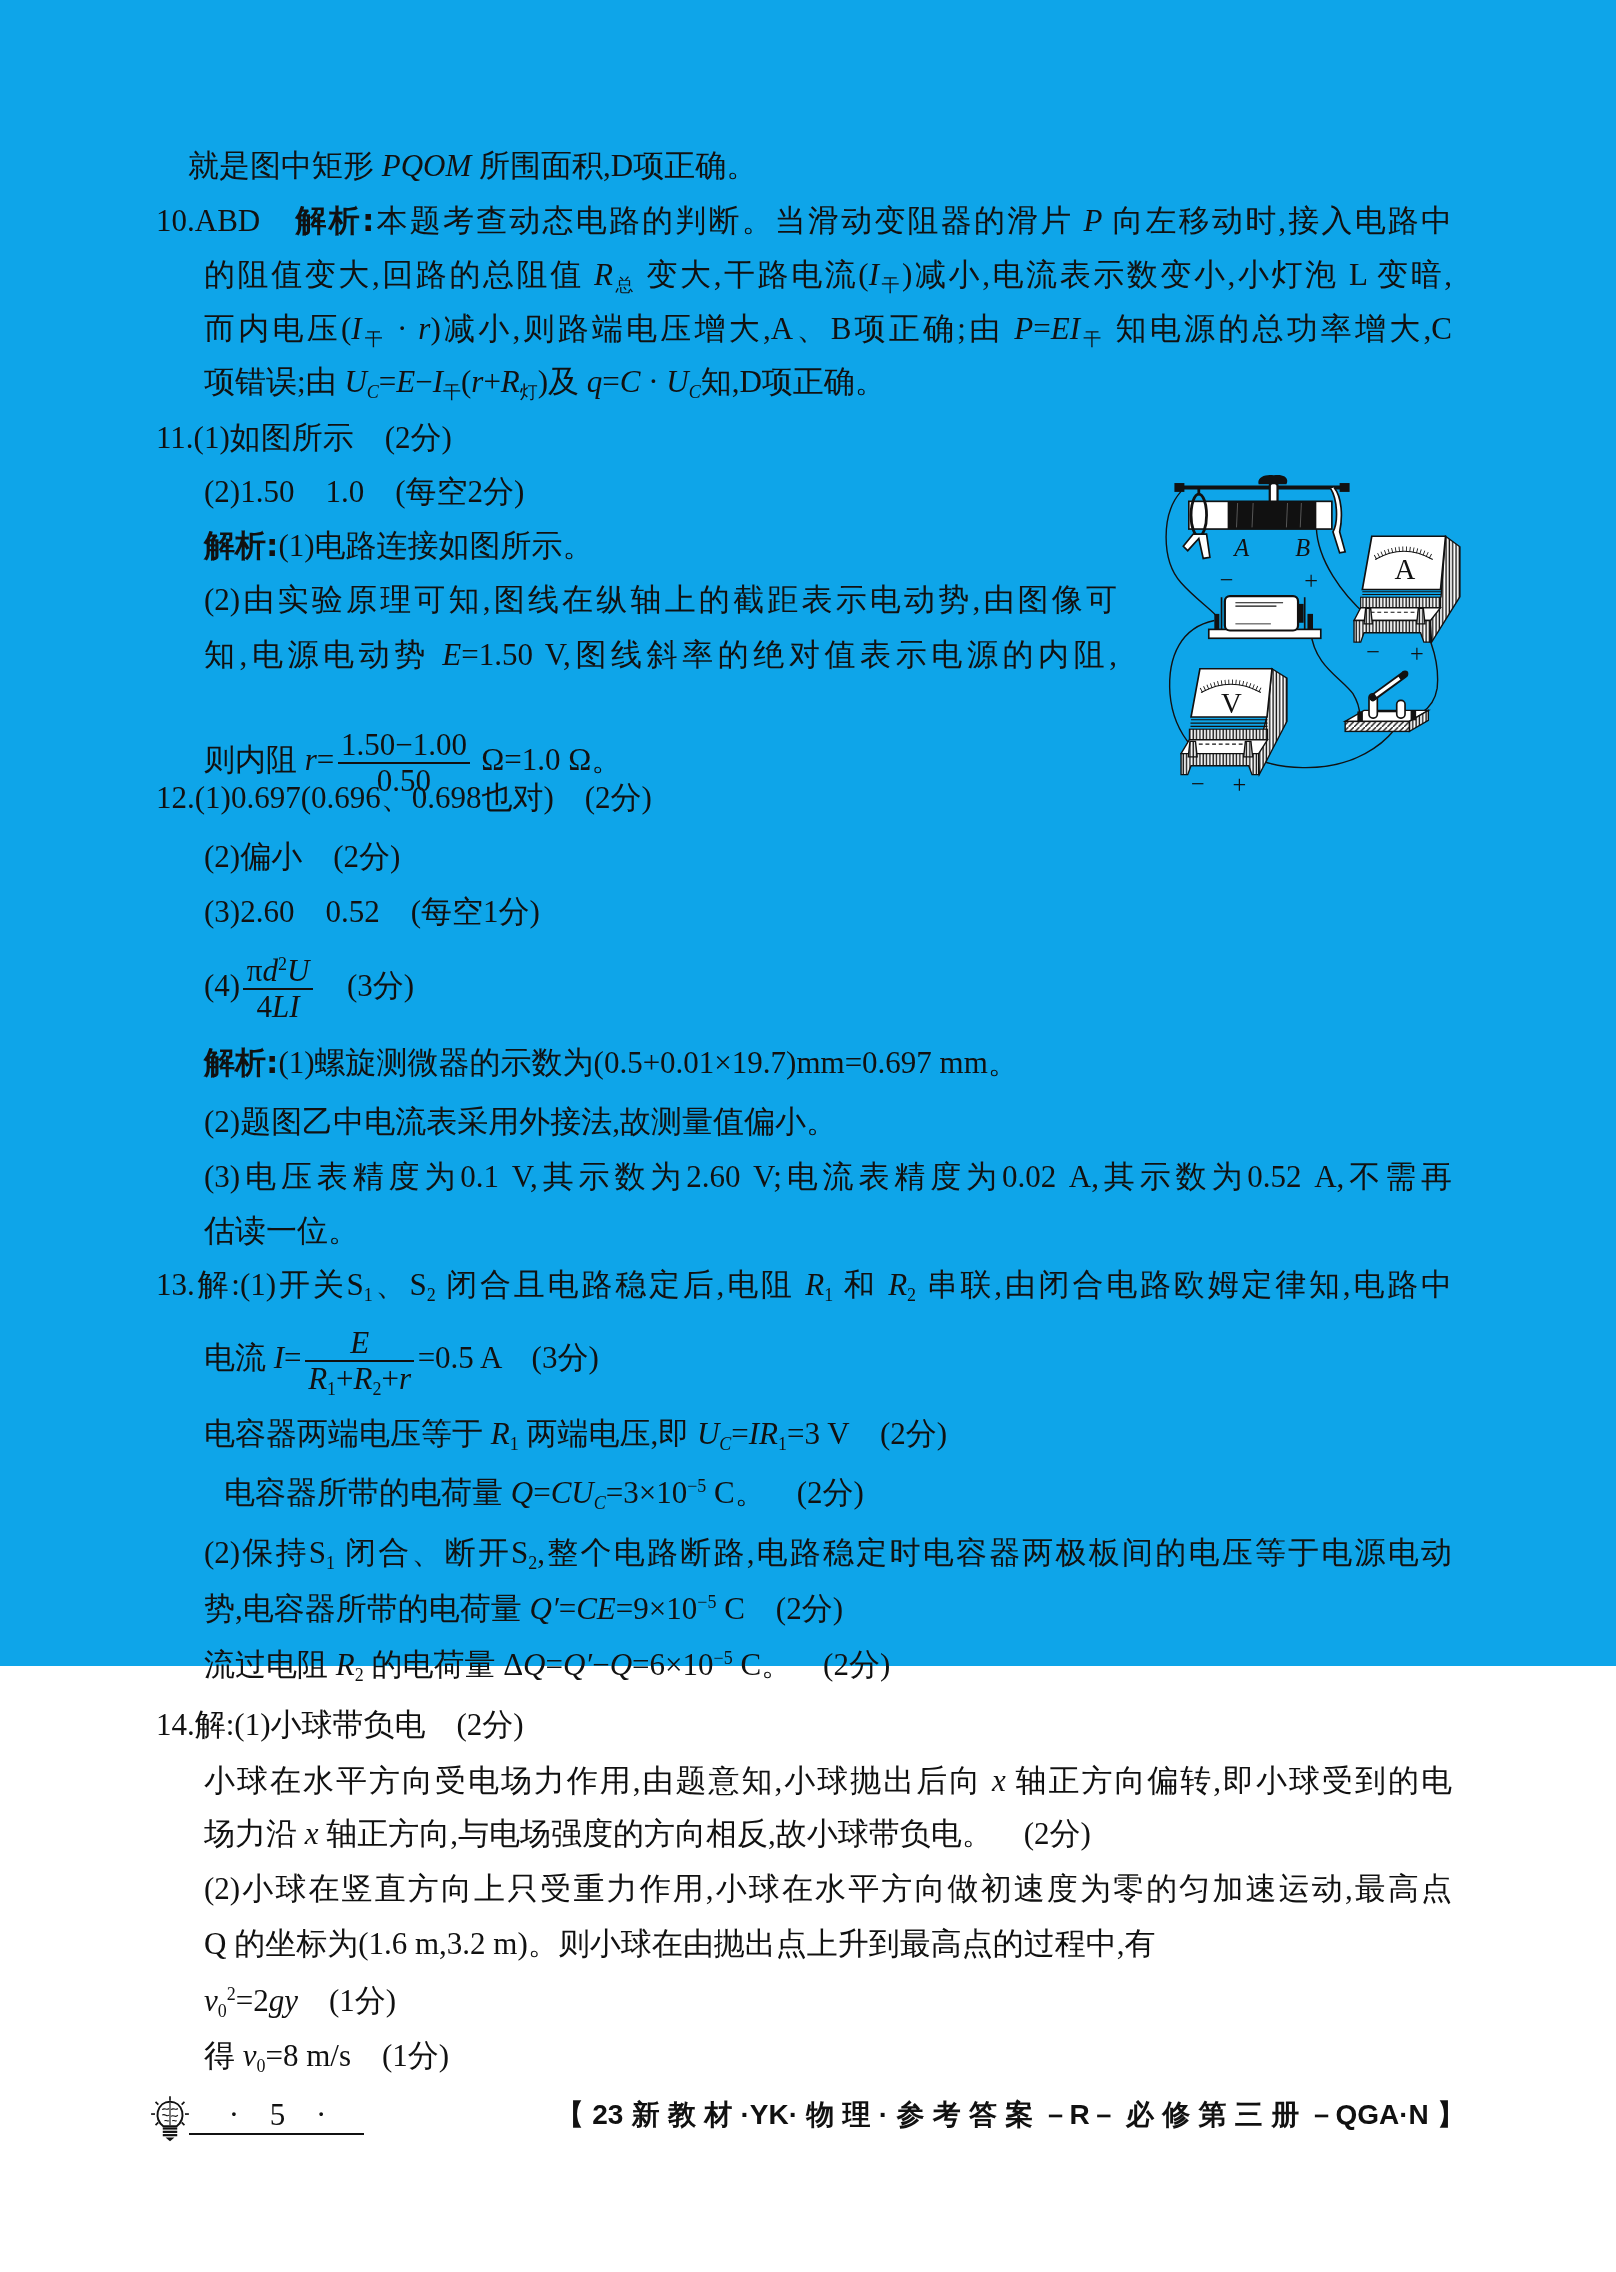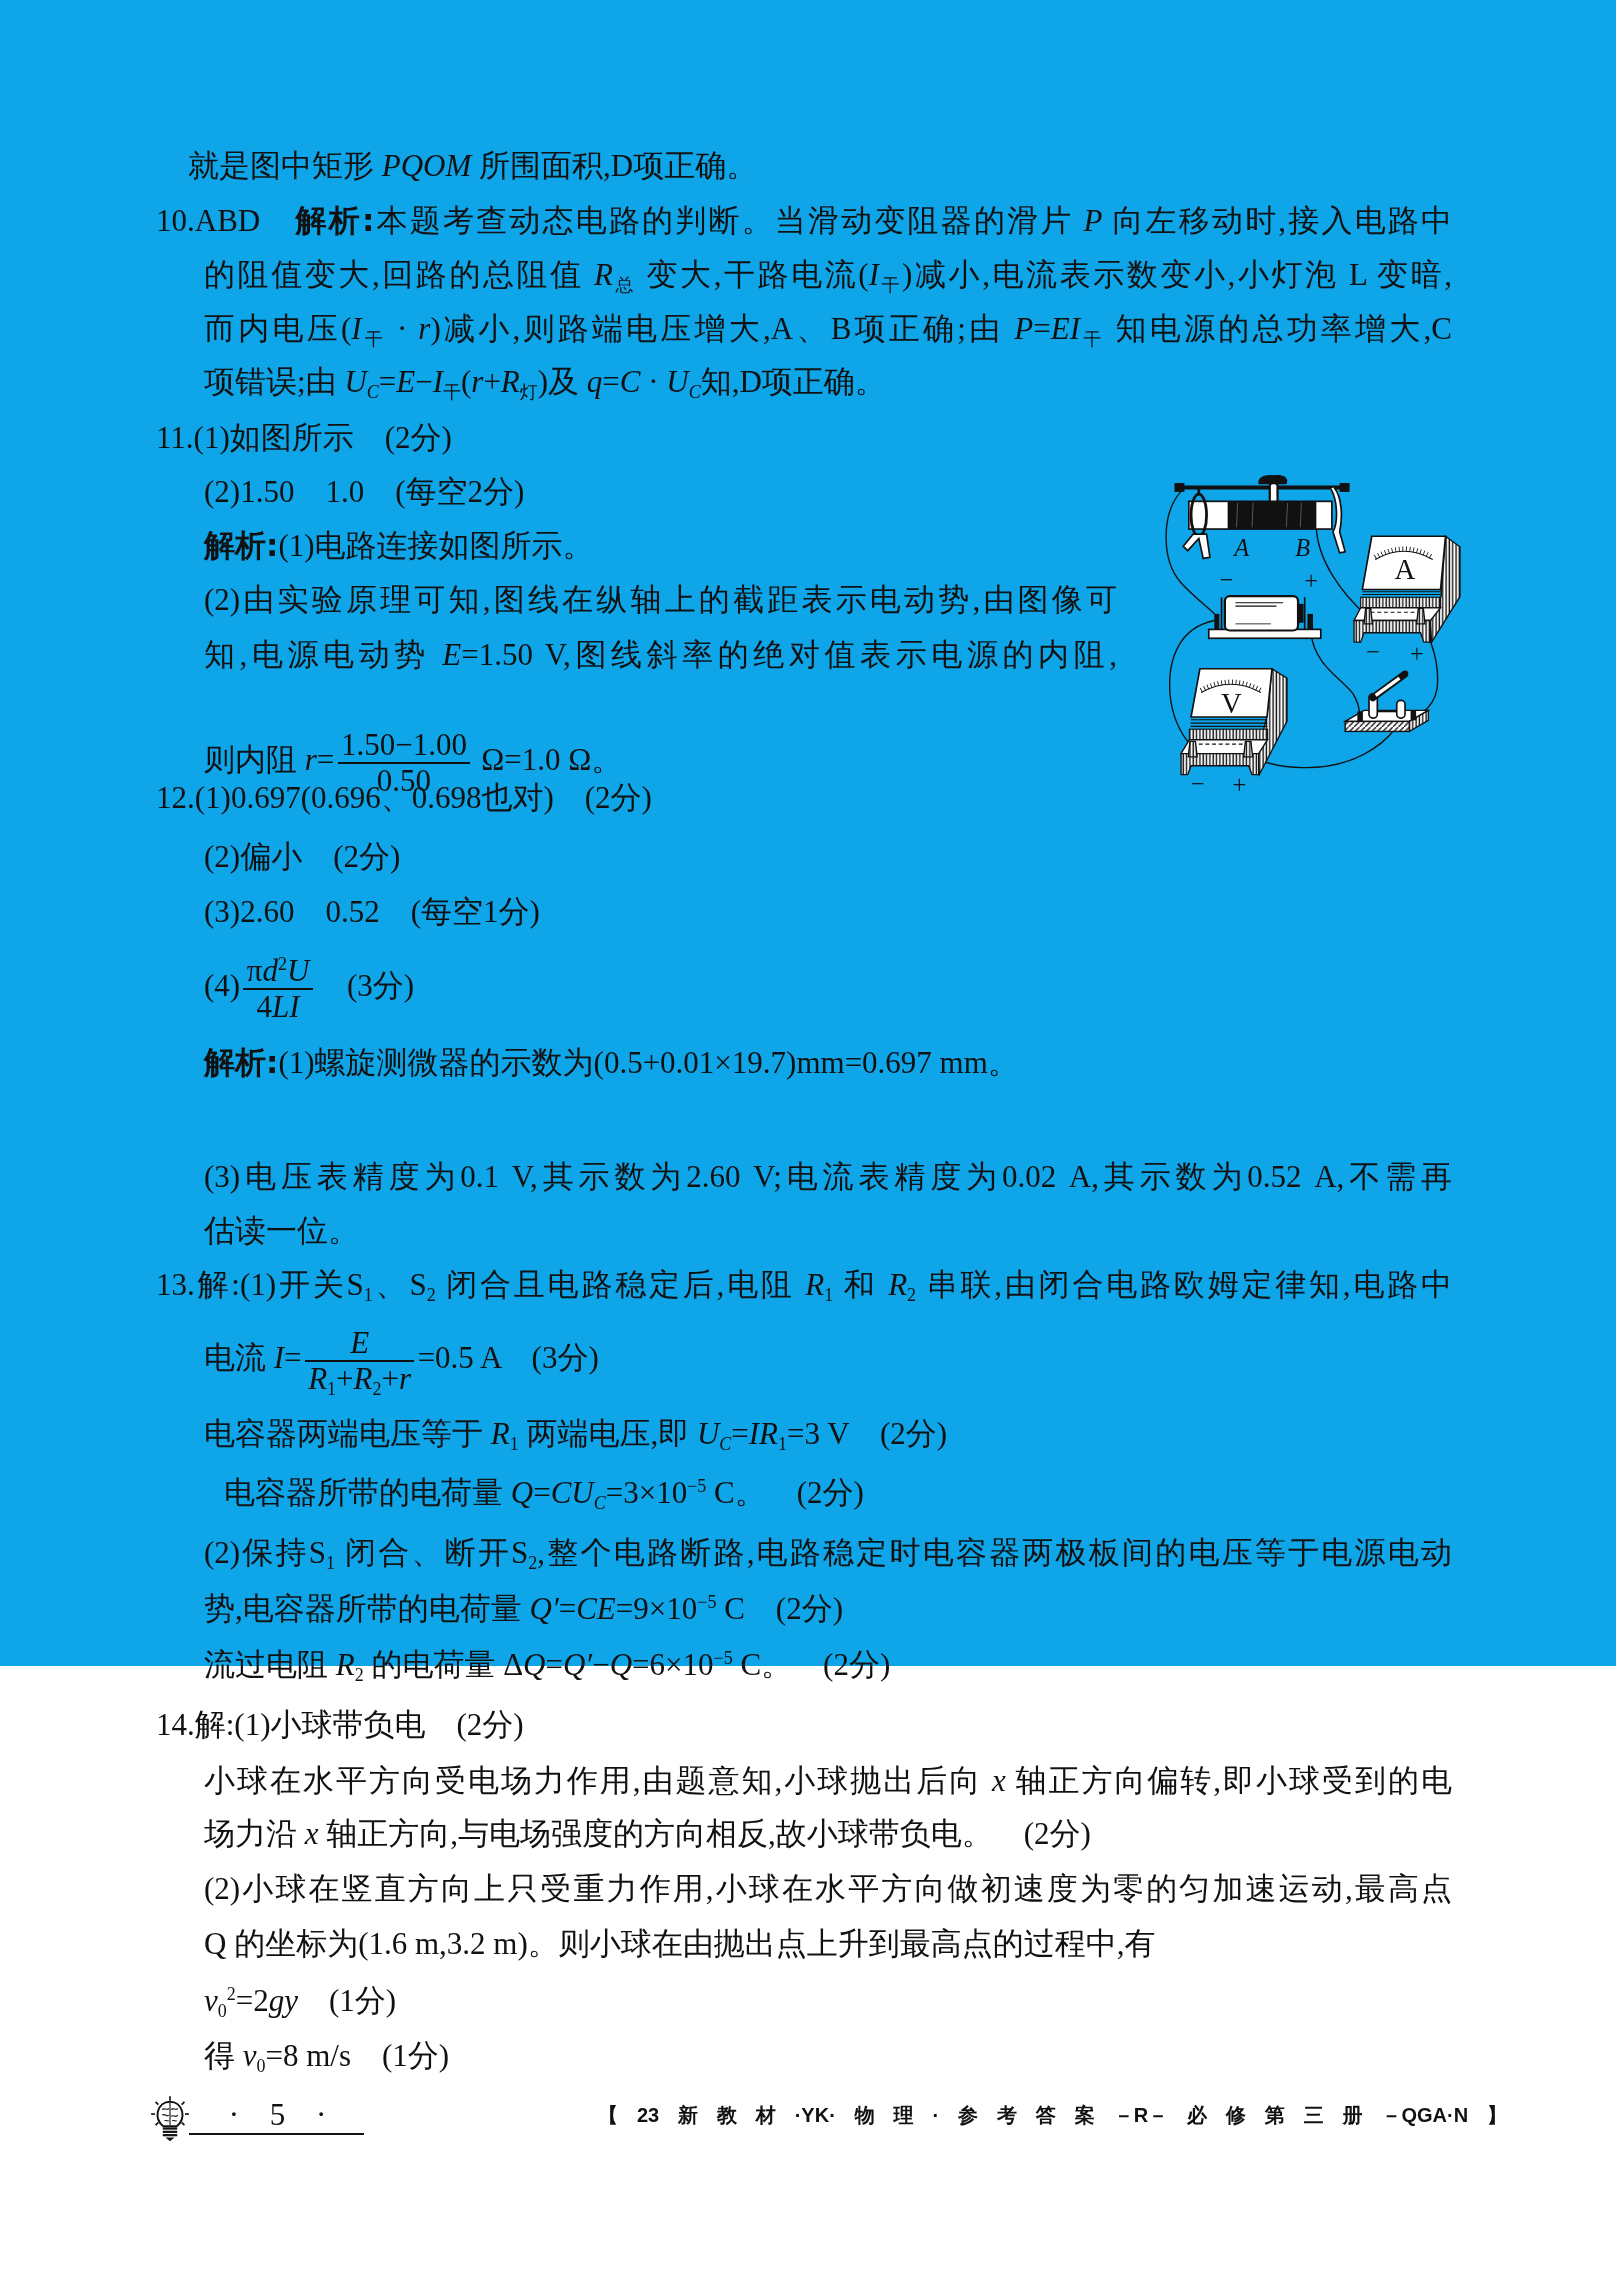--- a/index.html
+++ b/index.html
@@ -12,23 +12,23 @@
   .b { font-weight:bold; font-family:"DejaVu Sans","Liberation Sans",sans-serif; }
   .sub { font-size:0.58em; vertical-align:-0.32em; line-height:0; }
   .sup { font-size:0.58em; vertical-align:0.62em; line-height:0; }
   .frac { display:inline-flex; flex-direction:column; align-items:center; vertical-align:middle; margin:0 3.3px; line-height:normal; }
   .frac .num, .frac .den { display:block; line-height:34px; padding:0 3.3px; white-space:nowrap; }
   .frac .bar { display:block; height:1.7px; background:#111; align-self:stretch; }
   .figure { position:absolute; left:1160px; top:469px; width:316px; height:333px; }
   .footer-icon { position:absolute; left:150px; top:2095px; width:40px; height:47px; }
   .page-num { position:absolute; left:222px; top:2087px; width:111px; line-height:56px; text-align:center; word-spacing:23px; }
   .page-rule { position:absolute; left:189px; top:2133px; width:175px; height:1.7px; background:#111; }
-  .footer-title { position:absolute; left:556px; top:2087px; width:909px; line-height:56px; font-size:20px;
+  .footer-title { position:absolute; left:556px; top:2087px; width:909px; line-height:56px; font-size:28px;
                   font-weight:bold; font-family:"Liberation Sans","DejaVu Sans",sans-serif;
-                  text-align:justify; text-align-last:justify;margin-left:42px; }
+                  text-align:justify; text-align-last:justify; }
   svg text { font-family:"Liberation Serif","DejaVu Serif",serif; fill:#111; }
 </style>
 </head>
 <body>
 
 <div class="page">
 
   <div class="line" style="left:188px;top:138px;"><span>就是图中矩形 </span><span class="i">PQOM</span><span> 所围面积,D项正确。</span></div>
 
   <div class="line just" style="left:156px;top:192px;width:1296px;"><span>10.ABD　</span><span class="b">解析:</span><span>本题考查动态电路的判断。当滑动变阻器的滑片 </span><span class="i">P</span><span> 向左移动时,接入电路中</span></div>
@@ -163,20 +163,21 @@
 
   <div class="line" style="left:156px;top:770px;"><span>12.(1)0.697(0.696、0.698也对)　(2分)</span></div>
   <div class="line" style="left:204px;top:829px;"><span>(2)偏小　(2分)</span></div>
   <div class="line" style="left:204px;top:884px;"><span>(3)2.60　0.52　(每空1分)</span></div>
   <div class="line" style="left:204px;top:954px;"><span>(4)</span><span class="frac">
         <span class="num"><span>π</span><span class="i">d</span><span class="sup">2</span><span class="i">U</span></span>
         <span class="bar"></span>
         <span class="den"><span>4</span><span class="i">LI</span></span>
       </span><span>　(3分)</span></div>
   <div class="line" style="left:204px;top:1034px;"><span class="b">解析:</span><span>(1)螺旋测微器的示数为(0.5+0.01×19.7)mm=0.697 mm。</span></div>
+  <div class="line" style="left:204px;top:1094px;"><span>(2)题图乙中电流表采用外接法,故测量值偏小。</span></div>
   <div class="line just" style="left:204px;top:1149px;width:1248px;"><span>(3)电压表精度为0.1 V,其示数为2.60 V;电流表精度为0.02 A,其示数为0.52 A,不需再</span></div>
   <div class="line" style="left:204px;top:1203px;"><span>估读一位。</span></div>
 
   <div class="line just" style="left:156px;top:1257px;width:1296px;"><span>13.解:(1)开关S</span><span class="sub">1</span><span>、S</span><span class="sub">2</span><span> 闭合且电路稳定后,电阻 </span><span class="i">R</span><span class="sub">1</span><span> 和 </span><span class="i">R</span><span class="sub">2</span><span> 串联,由闭合电路欧姆定律知,电路中</span></div>
   <div class="line" style="left:204px;top:1326px;"><span>电流 </span><span class="i">I</span><span>=</span><span class="frac">
         <span class="num"><span class="i">E</span></span>
         <span class="bar"></span>
         <span class="den"><span class="i">R</span><span class="sub">1</span><span>+</span><span class="i">R</span><span class="sub">2</span><span>+</span><span class="i">r</span></span>
       </span><span>=0.5 A　(3分)</span></div>
   <div class="line" style="left:204px;top:1406px;"><span>电容器两端电压等于 </span><span class="i">R</span><span class="sub">1</span><span> 两端电压,即 </span><span class="i">U</span><span class="sub i">C</span><span>=</span><span class="i">IR</span><span class="sub">1</span><span>=3 V　(2分)</span></div>

